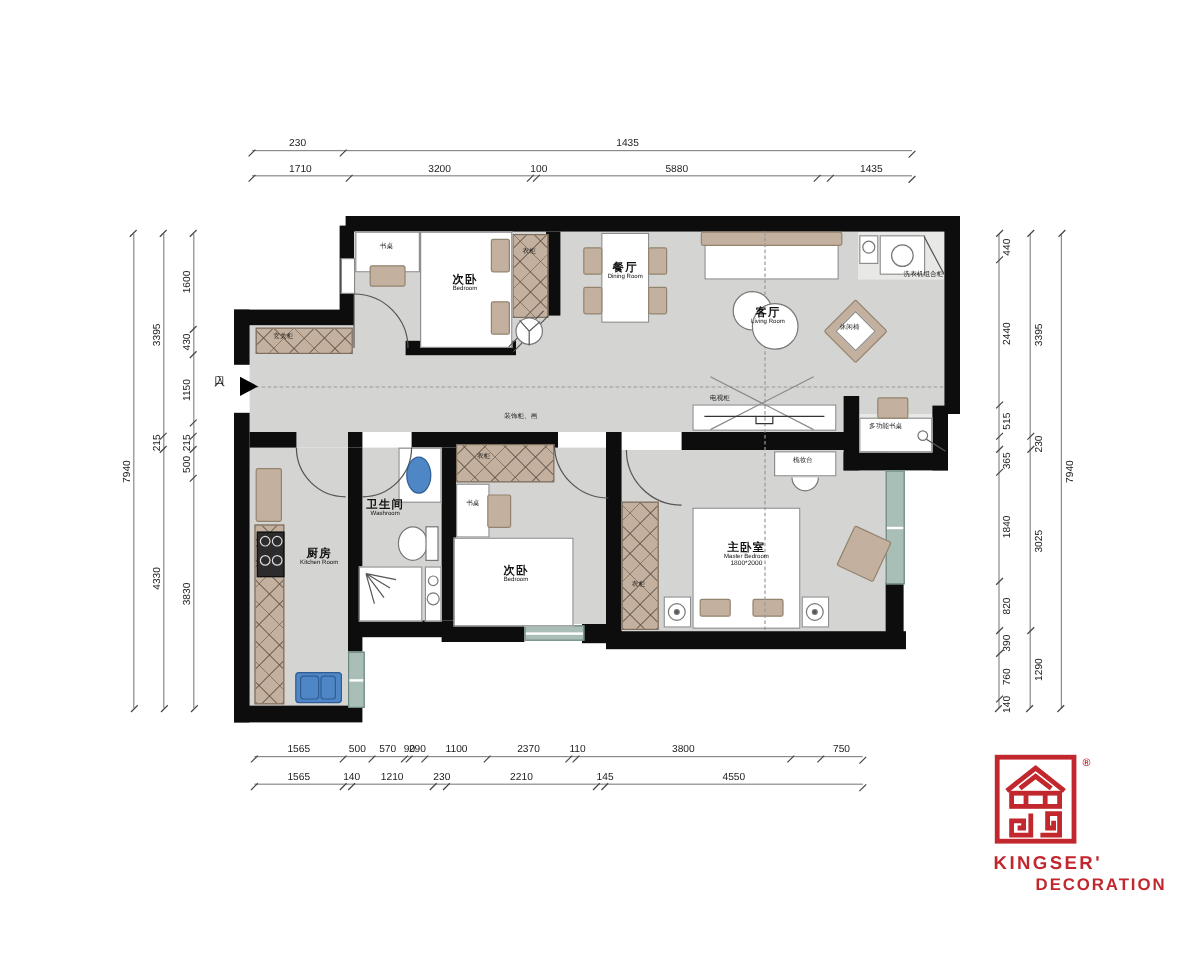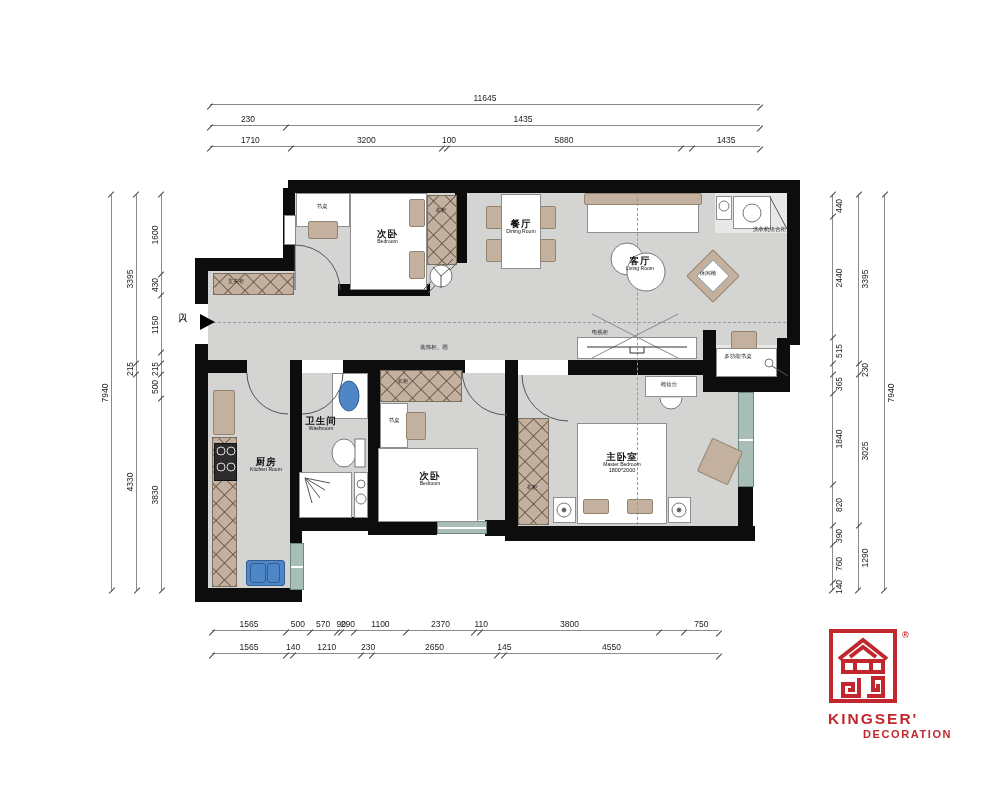--- a/index.html
+++ b/index.html
@@ -62,21 +62,21 @@
   #dim-left-0{left:99px;top:195px;height:395px}
   #dim-left-1{left:124px;top:195px;height:395px}
   #dim-left-2{left:149px;top:195px;height:395px}
   #dim-right-0{left:832px;top:195px;height:395px}
   #dim-right-1{left:858px;top:195px;height:395px}
   #dim-right-2{left:884px;top:195px;height:395px}
   
   #logo{position:absolute;left:828px;top:628px;width:160px;}
   #logo .reg{position:absolute;left:74px;top:2px;font-size:9px;color:var(--red);font-weight:bold;}
   #logo .brand{margin-top:2px;color:var(--red);font-weight:bold;font-size:15.5px;letter-spacing:2px;}
-  #logo .sub{color:var(--red);font-weight:bold;font-size:11px;letter-spacing:1.6px;padding-left:35px;}
+  #logo .sub{color:var(--red);font-weight:bold;font-size:14px;letter-spacing:1.6px;padding-left:35px;}
   #tagline{position:absolute;left:735px;top:738px;width:255px;font-family:"DejaVu Serif","Liberation Serif",serif;
            font-size:19px;color:#111;white-space:nowrap;}
 </style>
 </head>
 <body>
 
 <div id="canvas">
 
   <div id="plan" class="abs">
       <div class="floor" style="left: 295px; top: 193px; width: 492px; height: 167px;"></div>
@@ -242,26 +242,20 @@
   <div class="tiny" style="left:718px;top:354px;width:40px">多功能书桌</div>
   <div class="tiny" style="left:696px;top:271px;width:24px">休闲椅</div>
   <div class="tiny" style="left:384px;top:418px;width:20px">书桌</div>
   <div class="tiny" style="left:394px;top:379px;width:18px">衣柜</div>
   <div class="tiny" style="left:523px;top:485px;width:18px">衣柜</div>
   <div class="tiny" style="left:412px;top:345px;width:44px">装饰柜、画</div>
 
   <div id="entry-label" style="left:176px;top:305px">入口</div>
   <div id="entry-arrow" style="left:200px;top:314px"></div>
 
-  <div class="dim-h" id="dim-top-0">
-      <div class="seg" style="flex-grow: 11645;">
-        <span>11645</span>
-      </div>
-      <div class="endtick"></div>
-    </div>
   <div class="dim-h" id="dim-top-1">
       <div class="seg" style="flex-grow: 230;">
         <span>230</span>
       </div>
       <div class="seg" style="flex-grow: 1435;">
         <span>1435</span>
       </div>
       <div class="endtick"></div>
     </div>
   <div class="dim-h" id="dim-top-2">
@@ -328,21 +322,21 @@
       <div class="seg" style="flex-grow: 140;">
         <span>140</span>
       </div>
       <div class="seg" style="flex-grow: 1450;">
         <span>1210</span>
       </div>
       <div class="seg" style="flex-grow: 230;">
         <span>230</span>
       </div>
       <div class="seg" style="flex-grow: 2650;">
-        <span>2650</span>
+        <span>2210</span>
       </div>
       <div class="seg" style="flex-grow: 145;">
         <span>145</span>
       </div>
       <div class="seg" style="flex-grow: 4550;">
         <span>4550</span>
       </div>
       <div class="endtick"></div>
     </div>
   <div class="dim-v line-r" id="dim-left-0">

